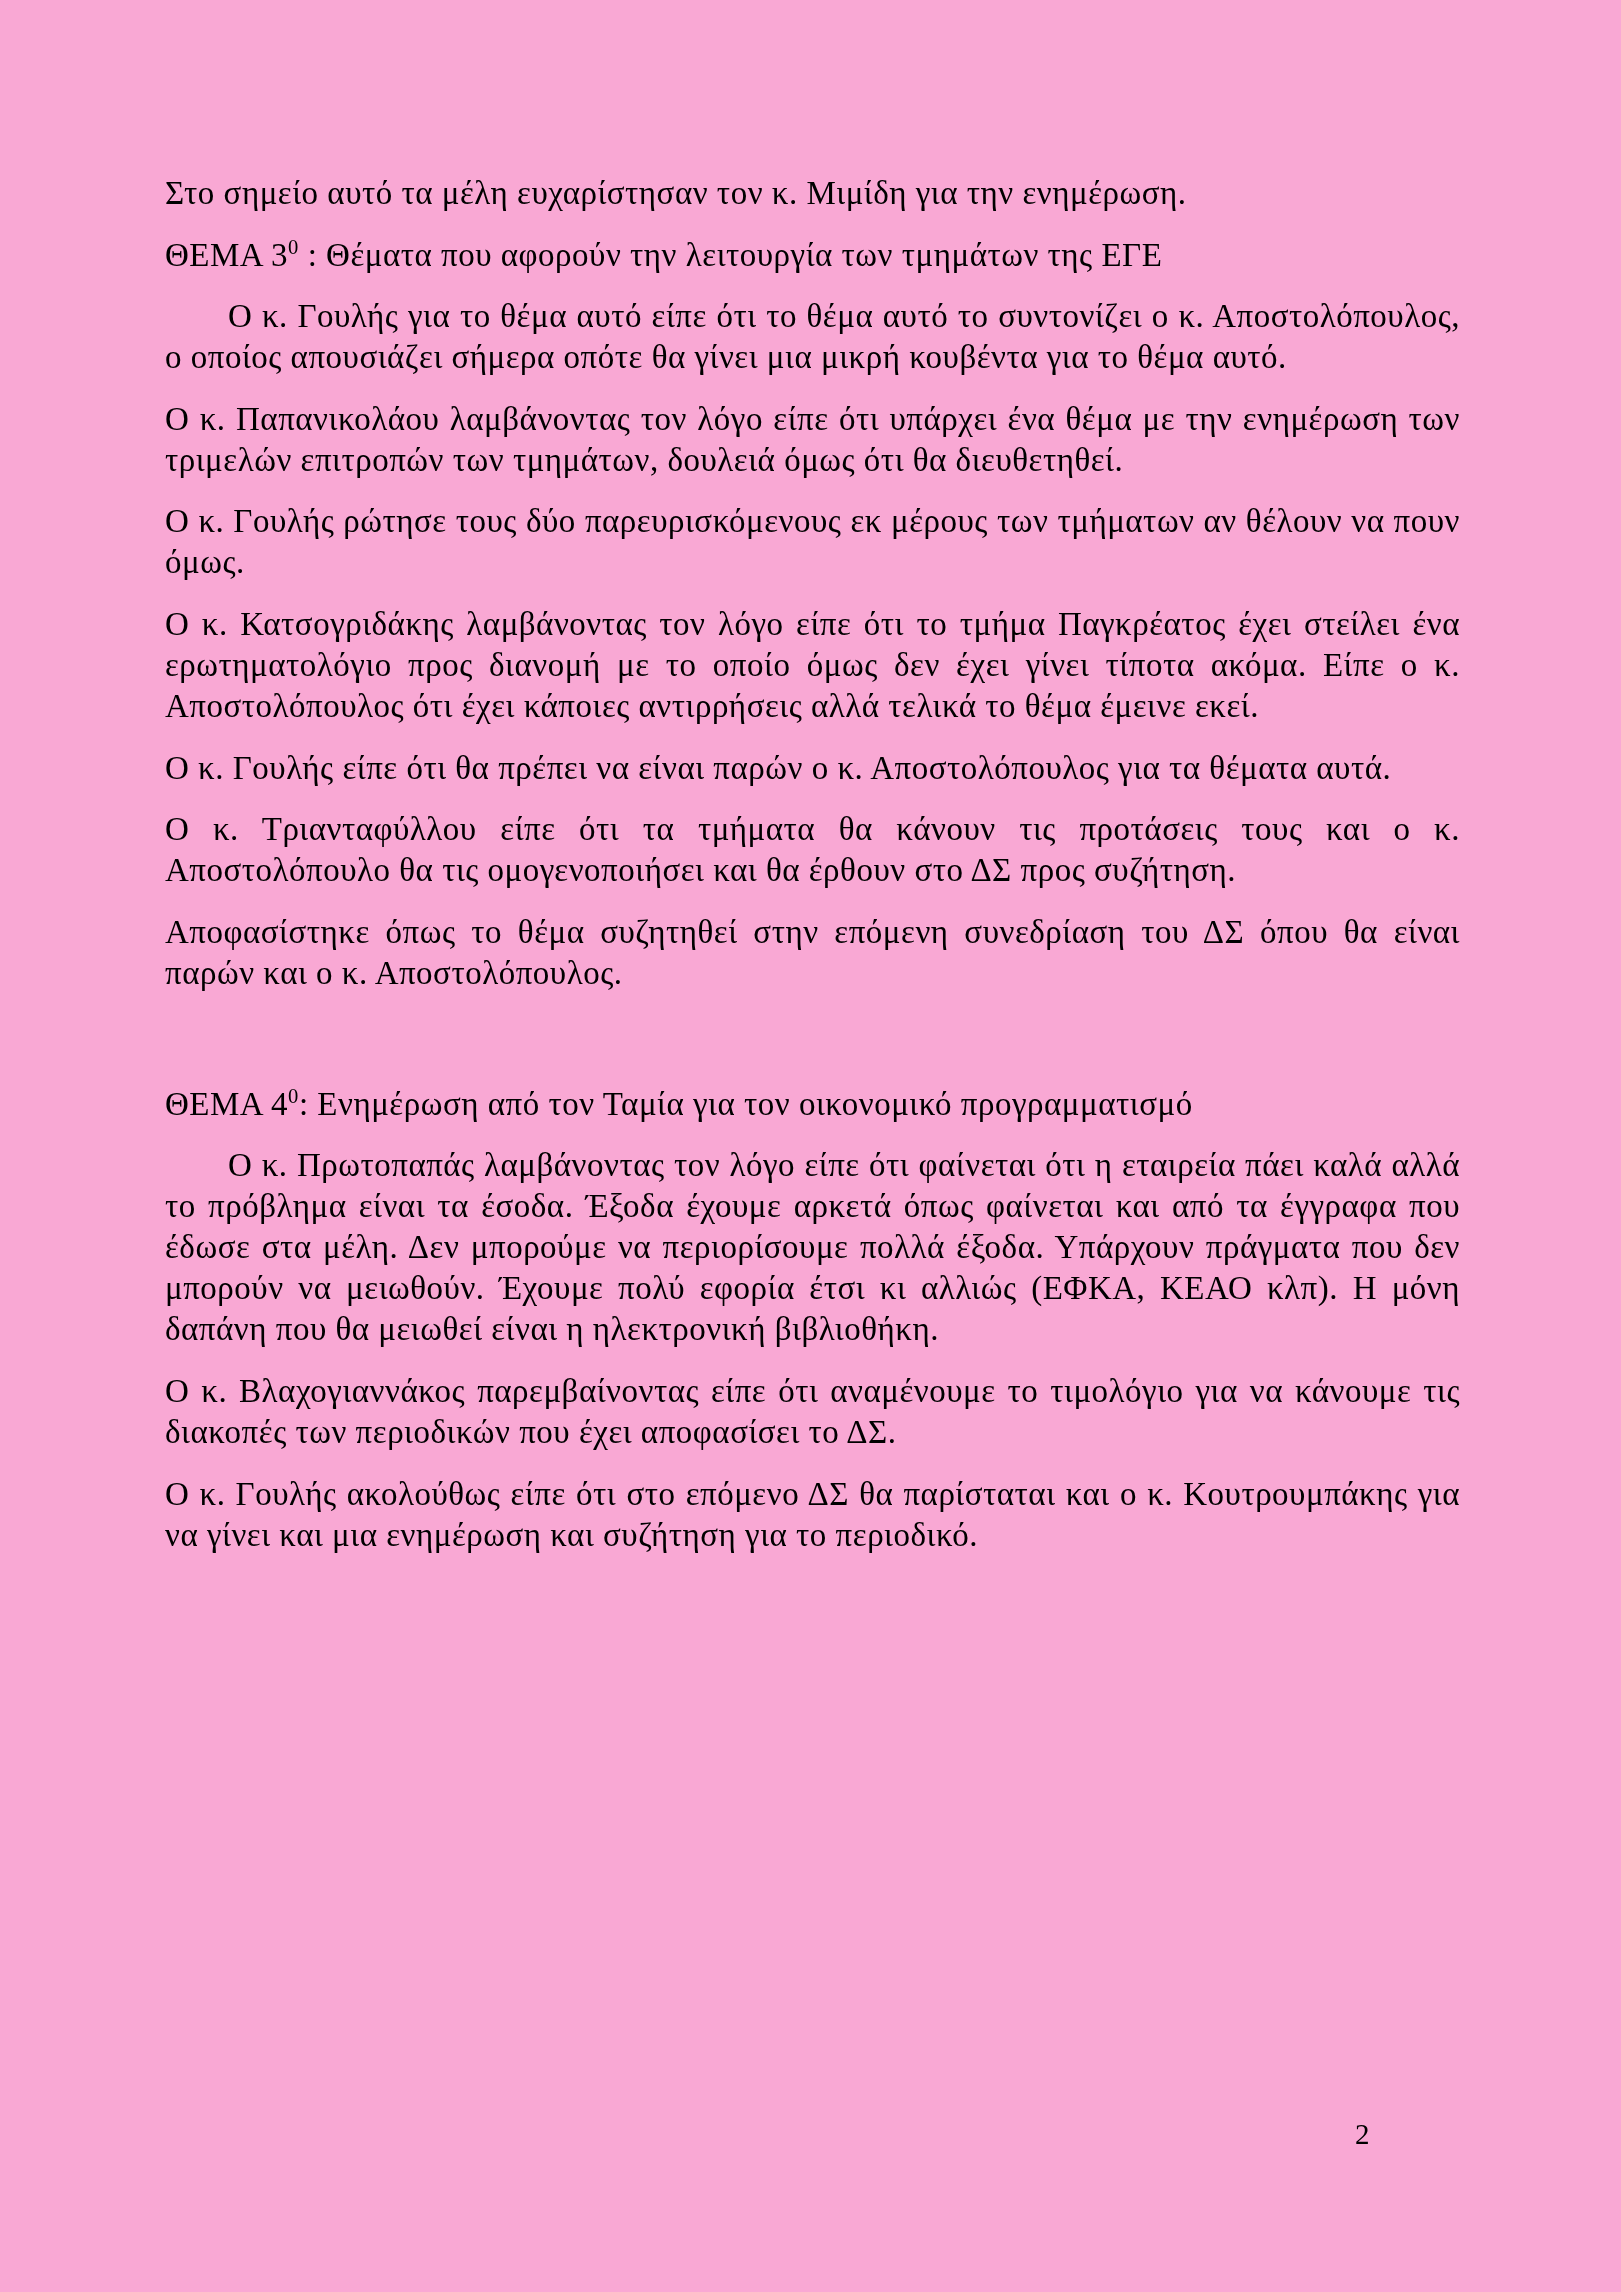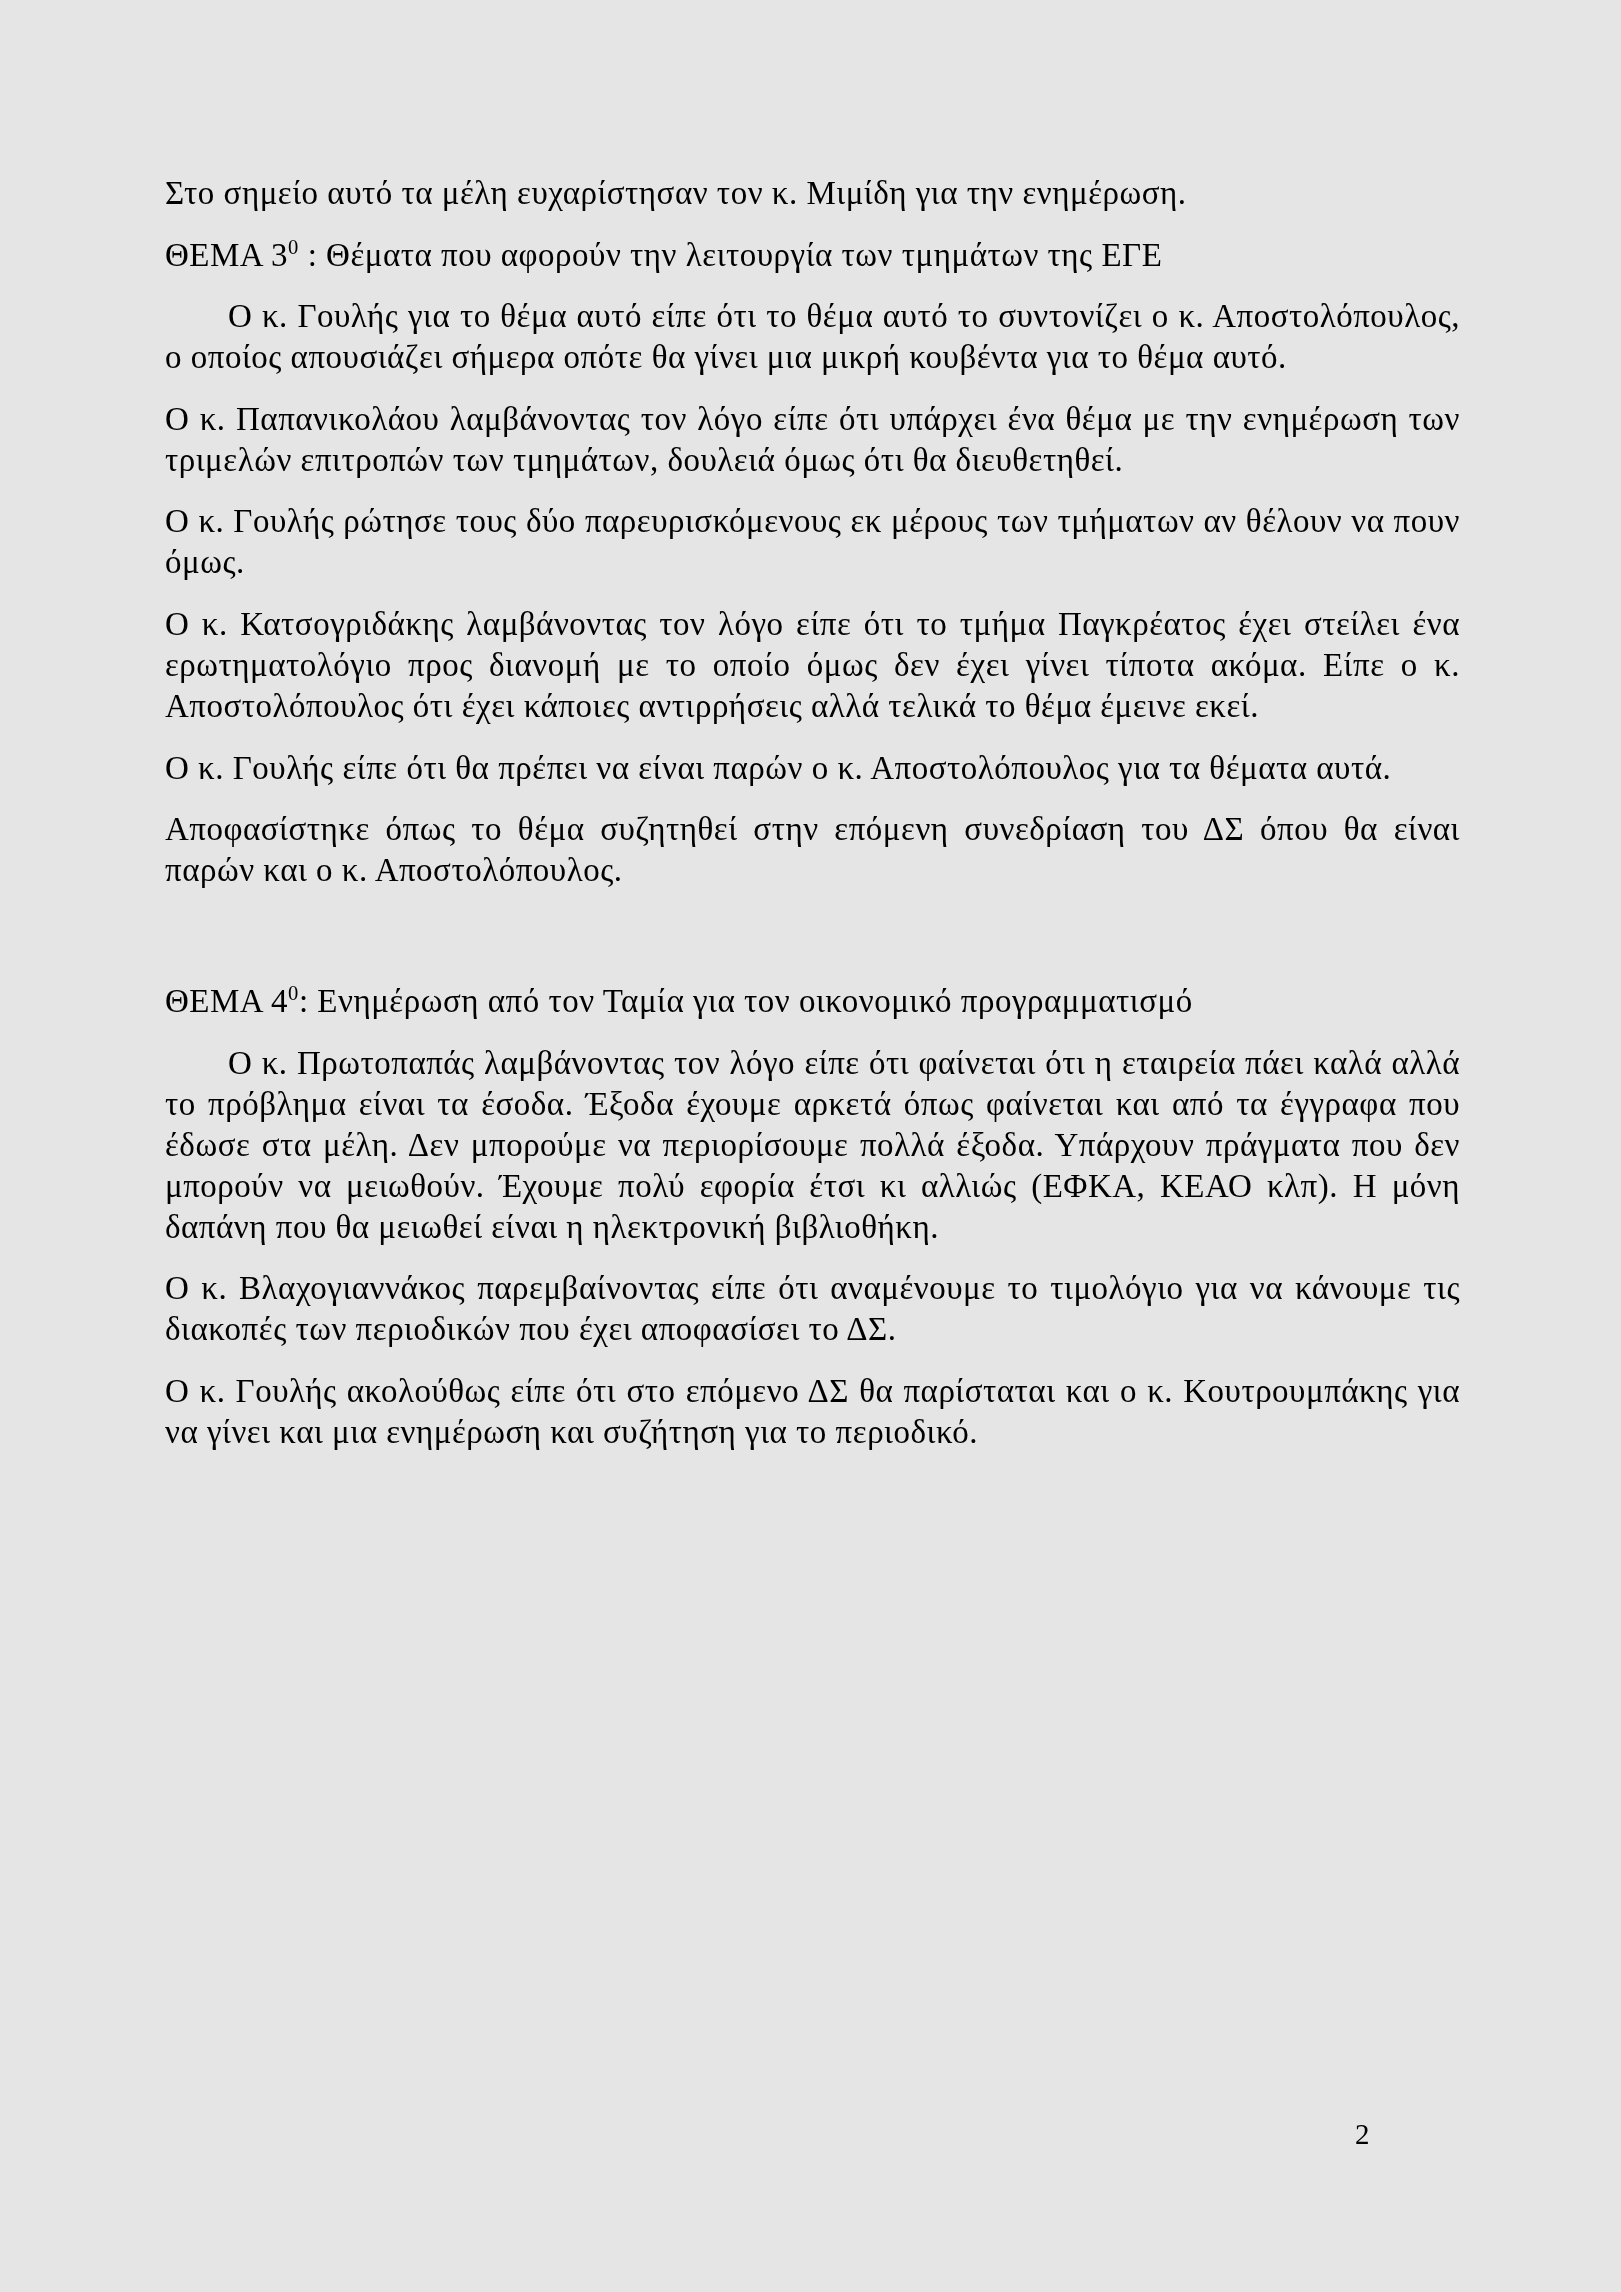--- a/index.html
+++ b/index.html
@@ -5,21 +5,21 @@
   html, body {
     margin: 0;
     padding: 0;
     background: #ffffff;
   }
   .page {
     position: relative;
     width: 1621px;
     height: 2293px;
     margin: 0 auto;
-    background: #e5e5e5;
+    background: #f9a8d4;
     color: #000000;
     font-family: "Liberation Serif", "DejaVu Serif", serif;
     font-size: 33px;
     line-height: 41px;
     letter-spacing: 0.5px;
     box-sizing: border-box;
     padding: 173px 161px 0 165px;
     overflow: hidden;
   }
   .body-text p {
@@ -62,20 +62,21 @@
 
     <p>Στο σημείο αυτό τα μέλη ευχαρίστησαν τον κ. Μιμίδη για την ενημέρωση.</p>
 
     <h2 class="section-heading"><span>ΘΕΜΑ 3</span><sup>0</sup><span> : Θέματα που αφορούν την λειτουργία των τμημάτων της ΕΓΕ</span></h2>
 
     <p class="first-indent">Ο κ. Γουλής για το θέμα αυτό είπε ότι το θέμα αυτό το συντονίζει ο κ. Αποστολόπουλος, ο οποίος απουσιάζει σήμερα οπότε θα γίνει μια μικρή κουβέντα για το θέμα αυτό.</p>
     <p>Ο κ. Παπανικολάου λαμβάνοντας τον λόγο είπε ότι υπάρχει ένα θέμα με την ενημέρωση των τριμελών επιτροπών των τμημάτων, δουλειά όμως ότι θα διευθετηθεί.</p>
     <p>Ο κ. Γουλής ρώτησε τους δύο παρευρισκόμενους εκ μέρους των τμήματων αν θέλουν να πουν όμως.</p>
     <p>Ο κ. Κατσογριδάκης λαμβάνοντας τον λόγο είπε ότι το τμήμα Παγκρέατος έχει στείλει ένα ερωτηματολόγιο προς διανομή με το οποίο όμως δεν έχει γίνει τίποτα ακόμα. Είπε ο κ. Αποστολόπουλος ότι έχει κάποιες αντιρρήσεις αλλά τελικά το θέμα έμεινε εκεί.</p>
     <p>Ο κ. Γουλής είπε ότι θα πρέπει να είναι παρών ο κ. Αποστολόπουλος για τα θέματα αυτά.</p>
+    <p>Ο κ. Τριανταφύλλου είπε ότι τα τμήματα θα κάνουν τις προτάσεις τους και ο κ. Αποστολόπουλο θα τις ομογενοποιήσει και θα έρθουν στο ΔΣ προς συζήτηση.</p>
     <p>Αποφασίστηκε όπως το θέμα συζητηθεί στην επόμενη συνεδρίαση του ΔΣ όπου θα είναι παρών και ο κ. Αποστολόπουλος.</p>
 
     <h2 class="section-heading section-gap"><span>ΘΕΜΑ 4</span><sup>0</sup><span>: Ενημέρωση από τον Ταμία για τον οικονομικό προγραμματισμό</span></h2>
 
     <p class="first-indent">Ο κ. Πρωτοπαπάς λαμβάνοντας τον λόγο είπε ότι φαίνεται ότι η εταιρεία πάει καλά αλλά το πρόβλημα είναι τα έσοδα. Έξοδα έχουμε αρκετά όπως φαίνεται και από τα έγγραφα που έδωσε στα μέλη. Δεν μπορούμε να περιορίσουμε πολλά έξοδα. Υπάρχουν πράγματα που δεν μπορούν να μειωθούν. Έχουμε πολύ εφορία έτσι κι αλλιώς (ΕΦΚΑ, ΚΕΑΟ κλπ). Η μόνη δαπάνη που θα μειωθεί είναι η ηλεκτρονική βιβλιοθήκη.</p>
     <p>Ο κ. Βλαχογιαννάκος παρεμβαίνοντας είπε ότι αναμένουμε το τιμολόγιο για να κάνουμε τις διακοπές των περιοδικών που έχει αποφασίσει το ΔΣ.</p>
     <p>Ο κ. Γουλής ακολούθως είπε ότι στο επόμενο ΔΣ θα παρίσταται και ο κ. Κουτρουμπάκης για να γίνει και μια ενημέρωση και συζήτηση για το περιοδικό.</p>
 
   </div>
 

